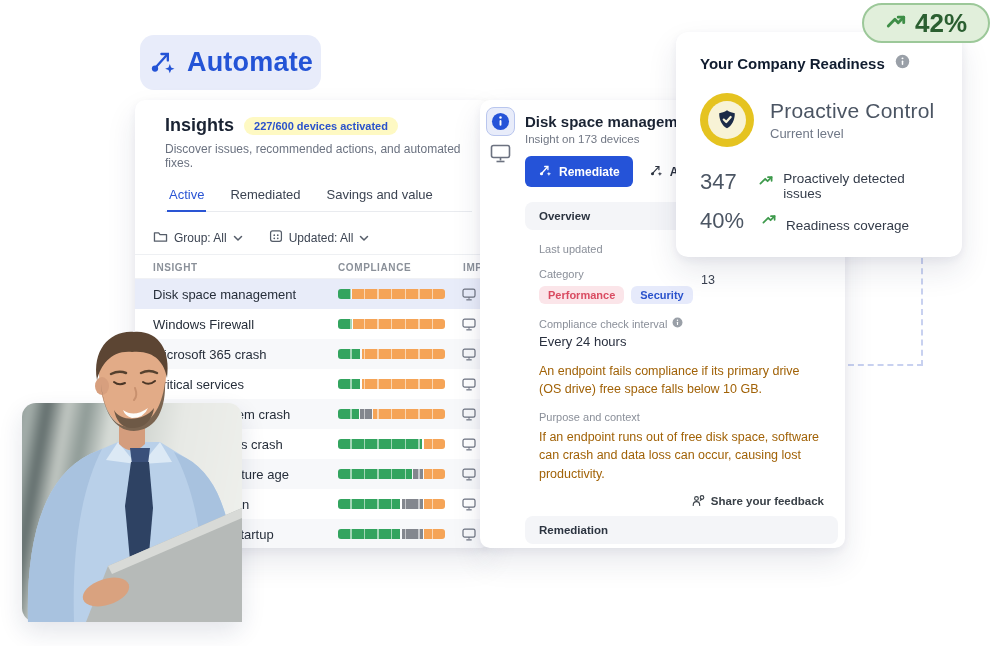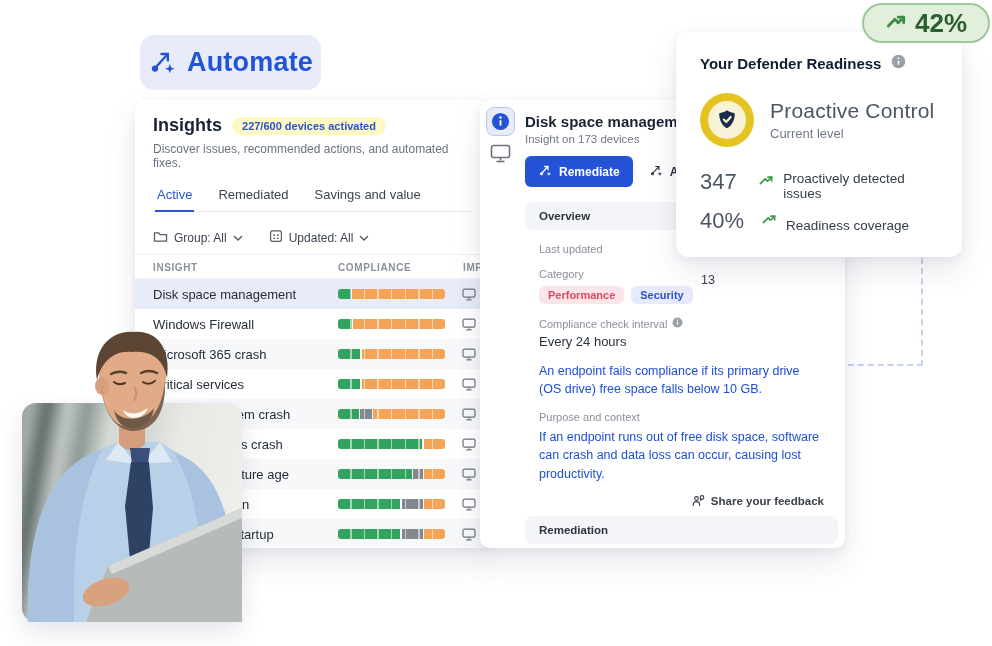--- a/index.html
+++ b/index.html
@@ -18,21 +18,21 @@
   .automate-chip .label { font-size:27px; font-weight:600; color:#2454d6; letter-spacing:.2px; }
 
   
   .growth-pill { position:absolute; left:862px; top:3px; width:128px; height:40px; z-index:6;
     background:#e1efdb; border:2px solid #9cc899; border-radius:22px;
     display:flex; align-items:center; justify-content:center; gap:8px; }
   .growth-pill .pct { font-size:26px; font-weight:600; color:#2b5f31; }
 
   
   .insights { position:absolute; left:135px; top:100px; width:355px; height:448px; z-index:1; overflow:hidden; }
-  .insights .head { padding:15px 18px 8px 18px; }
+  .insights .head { padding:15px 18px 8px 18px;margin-left:12px; }
   .title-row { display:flex; align-items:center; gap:10px; }
   .insights .title { font-size:18px; font-weight:700; color:#1a2333; }
   .devices-badge { background:#fef9c3; color:#2a52cc; font-size:11px; font-weight:600;
     padding:3px 10px; border-radius:10px; }
   .insights .subtitle { margin-top:6px; font-size:12px; color:#6b7280; }
   .tabs { display:flex; gap:22px; margin-top:13px; border-bottom:1px solid #e9ebef; padding:0 0 0 2px; }
   .tab { font-size:13px; font-weight:500; color:#3c4452; padding:4px 2px 8px 2px; cursor:pointer; }
   .tab.active { color:#2a55d4; border-bottom:2px solid #2a55d4; margin-bottom:-1px; }
   .filters { display:flex; gap:26px; padding:9px 18px 8px 18px; border-bottom:1px solid #eef0f3; }
   .filter { display:flex; align-items:center; gap:6px; font-size:12px; color:#3c4452; }
@@ -71,21 +71,21 @@
     font-size:11.5px; font-weight:600; color:#2c3440; }
   .fields { padding:0 14px; position:relative; }
   .field { margin-top:13px; }
   .flabel { font-size:11px; color:#8a8f99; display:flex; align-items:center; gap:5px; }
   .fvalue { margin-top:4px; font-size:13px; color:#2a3140; }
   .side-num { position:absolute; left:176px; top:30px; font-size:12.5px; color:#3a4150; }
   .tagrow { display:flex; gap:7px; margin-top:6px; }
   .tag { font-size:11px; font-weight:600; padding:3px 9px; border-radius:6px; }
   .tag-performance { background:#fbe5e9; color:#d94b61; }
   .tag-security { background:#e6eafb; color:#2a52cc; }
-  .ftext { margin-top:5px; font-size:12.5px; line-height:1.45; color:#1d4ed8; }
+  .ftext { margin-top:5px; font-size:12.5px; line-height:1.45; color:#a16207; }
   .feedback { margin-top:11px; display:flex; justify-content:flex-end; align-items:center; gap:6px;
     font-size:11.5px; font-weight:600; color:#3a4148; cursor:pointer; }
   .remediation-bar { position:absolute; left:45px; bottom:4px; width:313px; }
 
   
   .readiness { position:absolute; left:676px; top:32px; width:286px; height:225px; z-index:5;
     border-radius:12px; padding:22px 24px; }
   .readiness .r-title { font-size:15px; font-weight:700; color:#101c2f; }
   .level-row { display:flex; align-items:center; gap:16px; margin-top:20px; }
   .gold-badge { width:54px; height:54px; border-radius:50%; background:#e5c320;
@@ -421,21 +421,21 @@
           </span>
           <span>Share your feedback</span>
         </div>
       </div>
     </div>
     <div class="section-bar remediation-bar">Remediation</div>
   </div>
 
   <div class="readiness card">
     <div class="title-row">
-      <span class="r-title">Your Defender Readiness</span>
+      <span class="r-title">Your Company Readiness</span>
       <span class="ic">
         <svg width="15" height="15" viewBox="0 0 20 20">
             <circle cx="10" cy="10" r="9" fill="#9aa0a8"></circle>
             <rect x="9" y="8.5" width="2" height="6" rx="1" fill="#fff"></rect>
             <circle cx="10" cy="5.8" r="1.3" fill="#fff"></circle>
           </svg>
       </span>
     </div>
     <div class="level-row">
       <div class="gold-badge">

